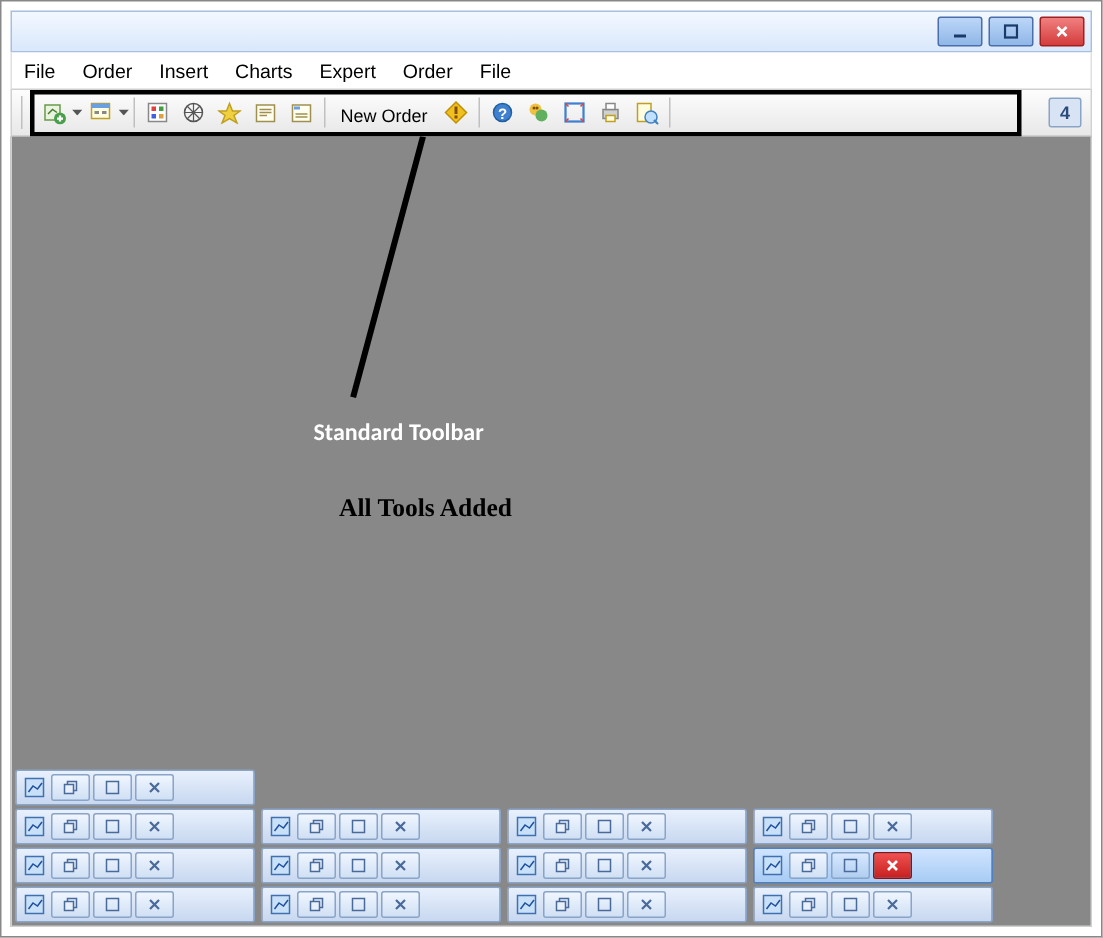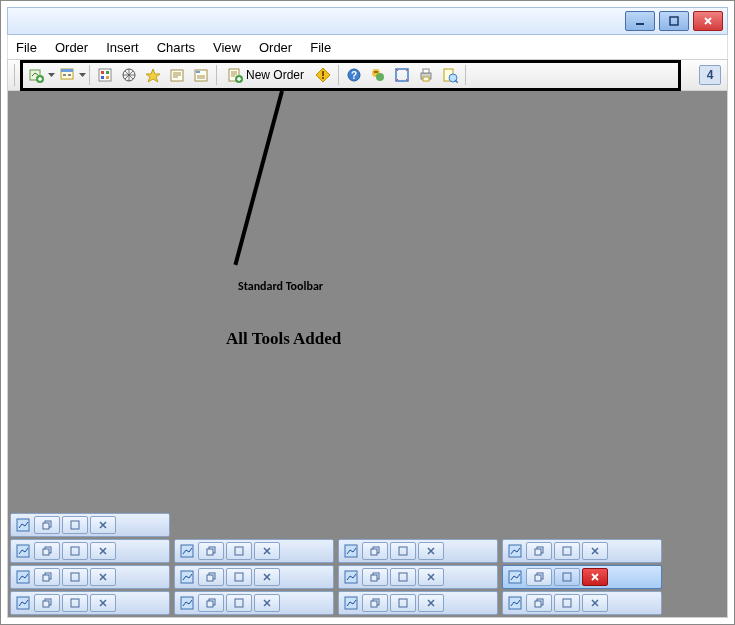--- a/index.html
+++ b/index.html
@@ -22,21 +22,21 @@
 .blackbox { position: absolute; left: 12px; top: 0px; right: 46px; height: 31px; border: 3px solid #000; pointer-events: none; }
 .tgrip { width: 6px; height: 22px; border-left: 1px solid #c0c0c0; margin-right: 4px; }
 .tbtn { height: 22px; min-width: 22px; padding: 0 3px; display: flex; align-items: center; justify-content: center; border: 1px solid transparent; border-radius: 2px; cursor: pointer; gap: 3px; }
 .tsep { width: 1px; height: 20px; background: #c0c0c0; margin: 0 3px; }
 .drop { width: 7px; display: flex; align-items: center; justify-content: center; }
 .badge { width: 22px; height: 20px; background: #d8e4f4; border: 1px solid #8aa4c8; border-radius: 2px; display: flex; align-items: center; justify-content: center; font-weight: bold; color: #2a4a7a; margin-left: auto; }
 
 
 .work { flex: 1; background: #888; border: 1px solid #d0d0d0; border-top: none; position: relative; overflow: hidden; }
 .annotline { position: absolute; left: 272px; top: 0; width: 4px; height: 180px; background: #000; transform-origin: top; transform: rotate(15deg); }
-.annot { position: absolute; left: 230px; top: 188px; font-size: 12px; font-weight: bold; color: #000000; font-family: Calibri, sans-serif; }
+.annot { position: absolute; left: 201px; top: 188px; font-size: 16px; font-weight: bold; color: #ffffff; font-family: Calibri, sans-serif; }
 .annot2 { position: absolute; left: 218px; top: 238px; font-size: 17px; font-weight: bold; color: #000; font-family: Liberation Serif, serif; }
 
 
 .mdi { position: absolute; background: linear-gradient(#e8f0fc,#c8d8f0); border: 1px solid #8aa4c8; border-radius: 2px; display: flex; align-items: center; padding: 2px 3px; gap: 2px; }
 .mdibtn { width: 26px; height: 18px; background: linear-gradient(#f0f6ff,#d0e0f4); border: 1px solid #8aa4c8; border-radius: 2px; display: flex; align-items: center; justify-content: center; cursor: pointer; }
 .mdibtn.active-close { background: linear-gradient(#f05050,#c82020); border-color: #901010; }
 .mdibtn.active-max { background: linear-gradient(#d8e8ff,#b0cef0); }
 .mdi-icon { width: 18px; height: 18px; display: flex; align-items: center; justify-content: center; }
 
 
@@ -66,21 +66,21 @@
             <path d="M2 2 L8 8 M8 2 L2 8" stroke="#fff" stroke-width="1.8"></path>
           </svg>
         </div>
 </div>
 
 <div class="menubar">
   <span>File</span>
   <span>Order</span>
   <span>Insert</span>
   <span>Charts</span>
-  <span>View</span>
+  <span>Expert</span>
   <span>Order</span>
   <span>File</span>
 </div>
 
 <div class="toolrow">
   <div class="tgrip"></div>
   <div class="tbtn">
           <svg width="16" height="16">
             <rect x="2" y="3" width="10" height="10" fill="#e8f4e0" stroke="#6a9a4a"></rect>
             <path d="M4 9 L7 6 L10 8" stroke="#4a7a2a" fill="none"></path>
@@ -134,21 +134,21 @@
           </svg>
         </div>
   <div class="tbtn">
           <svg width="16" height="16">
             <rect x="2" y="3" width="12" height="11" fill="#fffef0" stroke="#a09050"></rect>
             <rect x="3" y="4" width="4" height="2" fill="#6aa0e0"></rect>
             <path d="M4 9 h8 M4 11 h8" stroke="#a09050"></path>
           </svg>
         </div>
   <div class="tsep"></div>
-  <div class="tbtn" style="padding:16px 6px;">
+  <div class="tbtn" style="padding:16px 6px;flex-direction:column;">
           <svg width="16" height="16">
             <rect x="2" y="2" width="10" height="12" fill="#fffef0" stroke="#a09050"></rect>
             <path d="M4 5 h6 M4 7 h6 M4 9 h4" stroke="#a09050"></path>
             <circle cx="12" cy="12" r="4" fill="#4aa04a"></circle>
             <path d="M12 10 v4 M10 12 h4" stroke="#fff" stroke-width="1.5"></path>
           </svg>
           <span>New Order</span>
         </div>
   <div class="tbtn">
           <svg width="16" height="16">

